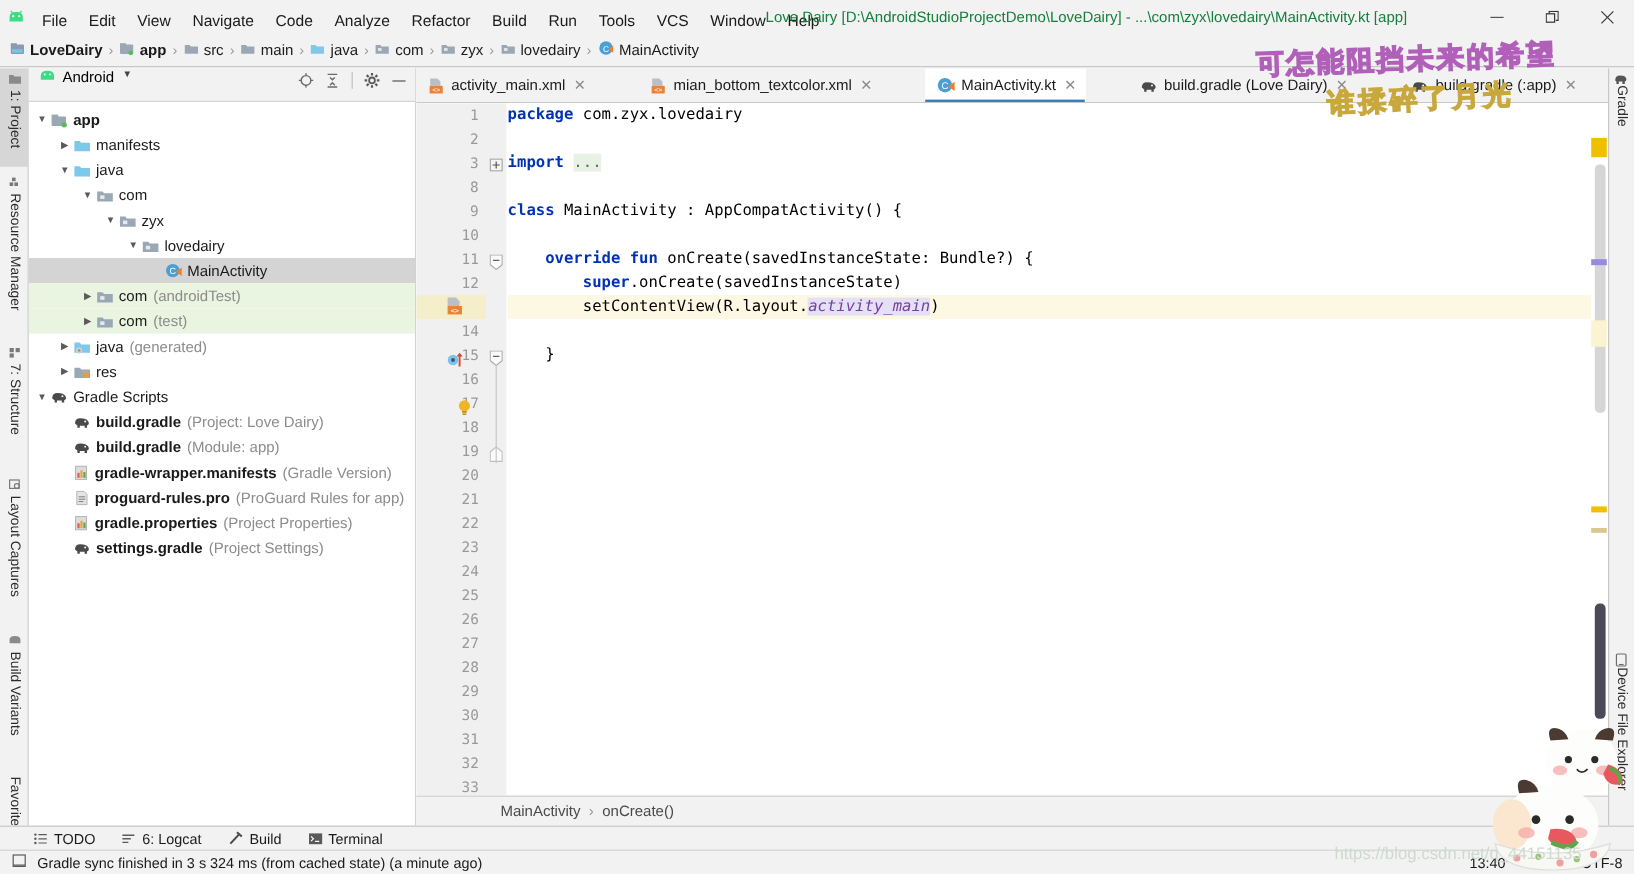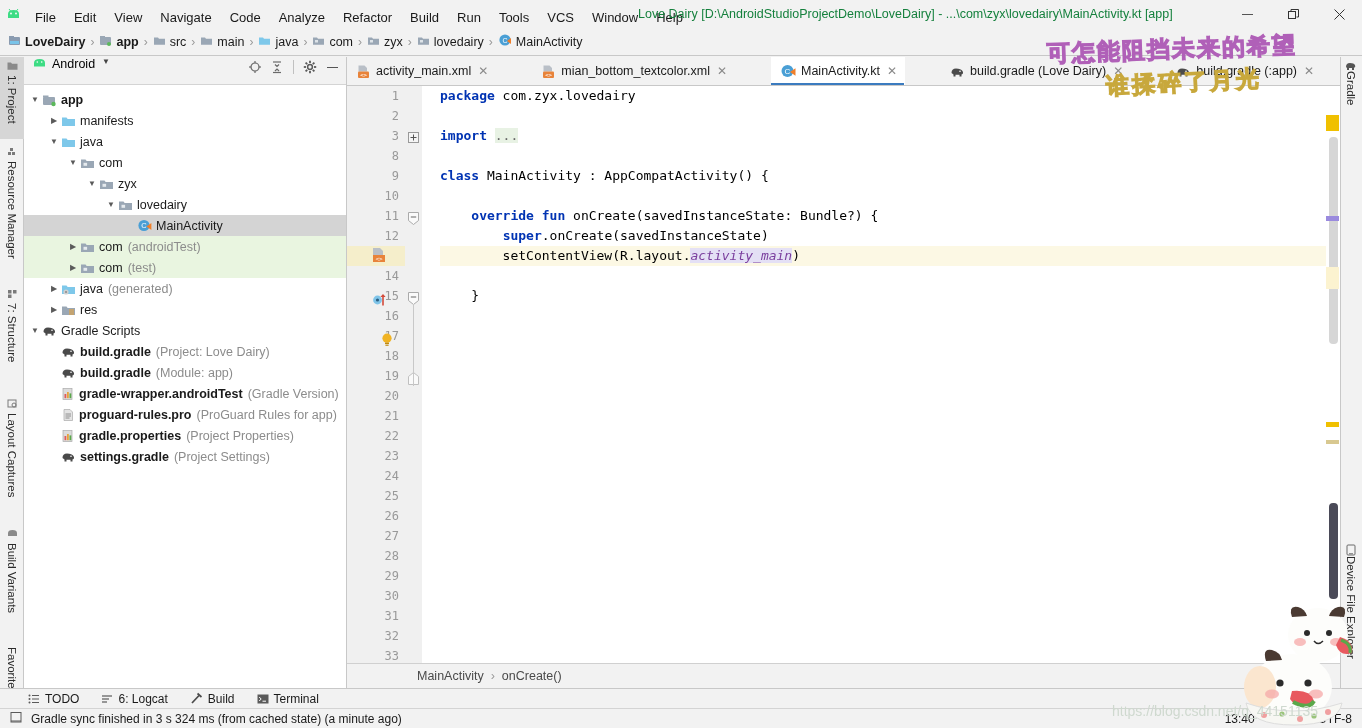--- a/index.html
+++ b/index.html
@@ -140,21 +140,21 @@
     width: 58px; background: #f0f0f0; flex: none; position: relative;
     font-family: "DejaVu Sans Mono", monospace; font-size: 12px;
   }
   .gutter .ln {
     height: 20px; line-height: 20px; text-align: right; padding-right: 6px;
     color: #999; }
   .foldcol { width: 17px; background: #f0f0f0; flex: none; position: relative; }
   .code {
     flex: 1; position: relative;
     font-family: "DejaVu Sans Mono", monospace; font-size: 13px;
-    padding-left: 18px;
+    padding-left: 1px;
   }
   .cline { height: 20px; line-height: 20px; white-space: pre; }
   .cline.hl { background: #fcf8e4; }
   .kw { color: #0033b3; font-weight: bold; }
   .fold-ph { background: #e8f2e4; color: #666; }
   .resref { color: #7a3e9d; font-style: italic; background: #e4e0f5; }
   .marker-line {
     position: absolute; width: 1px; background: #c8c8c8;
   }
   .hl-row-bg {
@@ -688,21 +688,21 @@
         <div class="node" style="padding-left: 23px;">
           <span class="arrow empty">▶</span>
           <span class="nicon">
             <svg width="14" height="14" viewBox="0 0 14 14">
               <rect x="2" y="1.5" width="9" height="11" fill="#dcdcdc" stroke="#aaa" stroke-width="0.7"></rect>
               <rect x="3.5" y="7" width="1.8" height="4.2" fill="#e05a5a"></rect>
               <rect x="6" y="5" width="1.8" height="6.2" fill="#e8a33a"></rect>
               <rect x="8.5" y="6.4" width="1.8" height="4.8" fill="#5aa84a"></rect>
             </svg>
           </span>
-          <span class="lbl b">gradle-wrapper.androidTest</span>
+          <span class="lbl b">gradle-wrapper.manifests</span>
           <span class="sub">(Gradle Version)</span>
         </div>
         <div class="node" style="padding-left: 23px;">
           <span class="arrow empty">▶</span>
           <span class="nicon">
             <svg width="14" height="14" viewBox="0 0 14 14">
               <path d="M3 1.5 h6 l2.5 2.5 v8.5 h-8.5 z" fill="#e4e4e4" stroke="#aaa" stroke-width="0.7"></path>
               <line x1="4.5" y1="6" x2="10" y2="6" stroke="#7a7a7a" stroke-width="0.8"></line>
               <line x1="4.5" y1="8" x2="10" y2="8" stroke="#7a7a7a" stroke-width="0.8"></line>
               <line x1="4.5" y1="10" x2="8.5" y2="10" stroke="#7a7a7a" stroke-width="0.8"></line>

